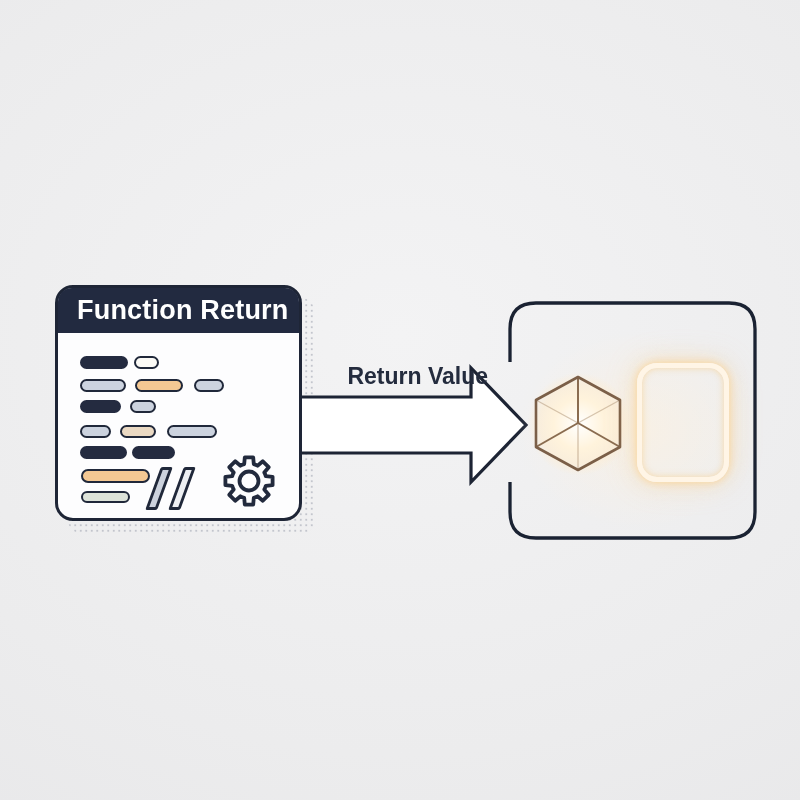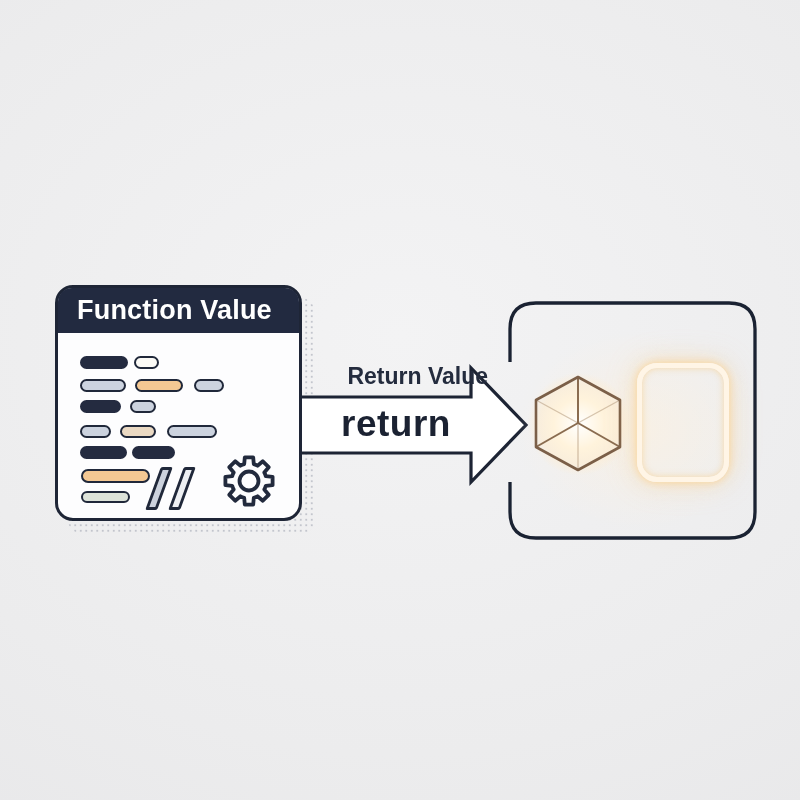--- a/index.html
+++ b/index.html
@@ -48,25 +48,24 @@
 <body>
 
 <div id="canvas">
 
   <div class="dot-shadow"></div>
 
   <svg class="arrow-svg" width="241" height="126" viewBox="0 0 241 126">
     <polygon points="0,37 181,37 181,8 236,65 181,122 181,93 0,93" fill="#ffffff" stroke="#1d2434" stroke-width="3.2" stroke-linejoin="miter"></polygon>
   </svg>
   <div class="arrow-top-label">Return Value</div>
-  <div class="arrow-keyword">return</div>
 
   <div class="card">
     <div class="card-header">
-      <span class="card-title">Function Value</span>
+      <span class="card-title">Function Return</span>
     </div>
     <div class="code-lines">
         <div class="pill" style="left: 22px; top: 68px; width: 48px; height: 13px; background: rgb(36, 43, 64); border-color: rgb(36, 43, 64);"></div>
         <div class="pill" style="left: 76px; top: 68px; width: 25px; height: 13px; background: rgb(251, 250, 246); border-color: rgb(32, 40, 58);"></div>
         <div class="pill" style="left: 22px; top: 91px; width: 46px; height: 13px; background: rgb(204, 211, 223); border-color: rgb(32, 40, 58);"></div>
         <div class="pill" style="left: 77px; top: 91px; width: 48px; height: 13px; background: rgb(244, 200, 147); border-color: rgb(32, 40, 58);"></div>
         <div class="pill" style="left: 136px; top: 91px; width: 30px; height: 13px; background: rgb(204, 211, 223); border-color: rgb(32, 40, 58);"></div>
         <div class="pill" style="left: 22px; top: 112px; width: 41px; height: 13px; background: rgb(36, 43, 64); border-color: rgb(36, 43, 64);"></div>
         <div class="pill" style="left: 72px; top: 112px; width: 26px; height: 13px; background: rgb(204, 211, 223); border-color: rgb(32, 40, 58);"></div>
         <div class="pill" style="left: 22px; top: 137px; width: 31px; height: 13px; background: rgb(204, 211, 223); border-color: rgb(32, 40, 58);"></div>

